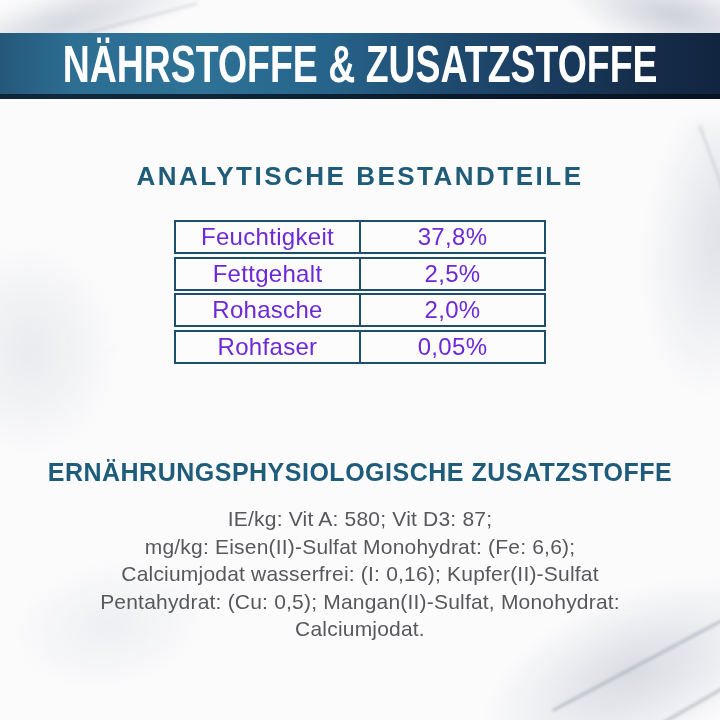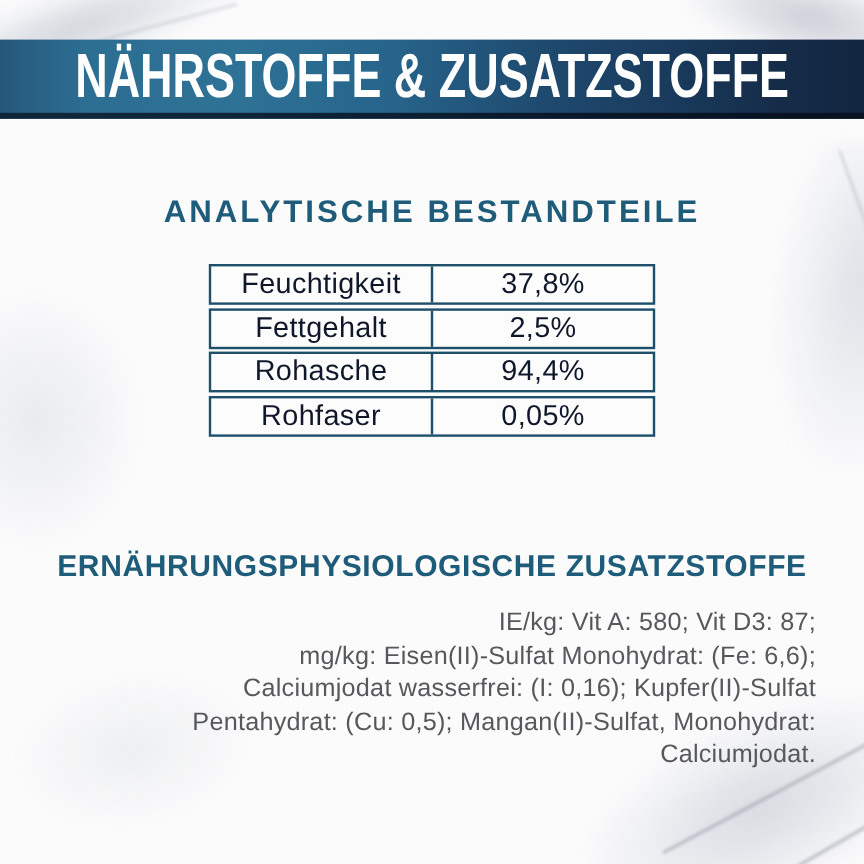--- a/index.html
+++ b/index.html
@@ -67,28 +67,28 @@
   .h2 { top: 458px; font-size: 25px; letter-spacing: 0.5px; }
 
   
   .ntable { position: absolute; left: 174px; top: 220px; width: 372px; }
   .nrow {
     box-sizing: border-box; display: flex; height: 34px; margin-bottom: 2.5px;
     border: 2.5px solid #1d4e6a; background: rgba(255,255,255,.35);
   }
   .ncell {
     flex: 1 1 50%; display: flex; align-items: center; justify-content: center;
-    color: #0f172a; font-size: 24px; font-weight: 400; letter-spacing: 0.3px;
+    color: #6d28d9; font-size: 24px; font-weight: 400; letter-spacing: 0.3px;
   }
   .ncell.label { border-right: 2.5px solid #1d4e6a; }
 
   
   .para {
     position: absolute; left: 40px; top: 505px; width: 640px;
-    text-align: right; color: #57585b; font-size: 21px; line-height: 27.5px;
+    text-align: center; color: #57585b; font-size: 21px; line-height: 27.5px;
     letter-spacing: 0.2px;
   }
 </style>
 </head>
 <body>
 
 <div class="stage">
 
   <div class="vein v-blob v1"></div>
   <div class="vein v-blob v2"></div>
@@ -111,21 +111,21 @@
     <div class="nrow">
       <div class="ncell label">Feuchtigkeit</div>
       <div class="ncell value">37,8%</div>
     </div>
     <div class="nrow">
       <div class="ncell label">Fettgehalt</div>
       <div class="ncell value">2,5%</div>
     </div>
     <div class="nrow">
       <div class="ncell label">Rohasche</div>
-      <div class="ncell value">94,4%</div>
+      <div class="ncell value">2,0%</div>
     </div>
     <div class="nrow">
       <div class="ncell label">Rohfaser</div>
       <div class="ncell value">0,05%</div>
     </div>
   </div>
 
   <div class="h-teal h2">ERNÄHRUNGSPHYSIOLOGISCHE ZUSATZSTOFFE</div>
 
   <div class="para">

